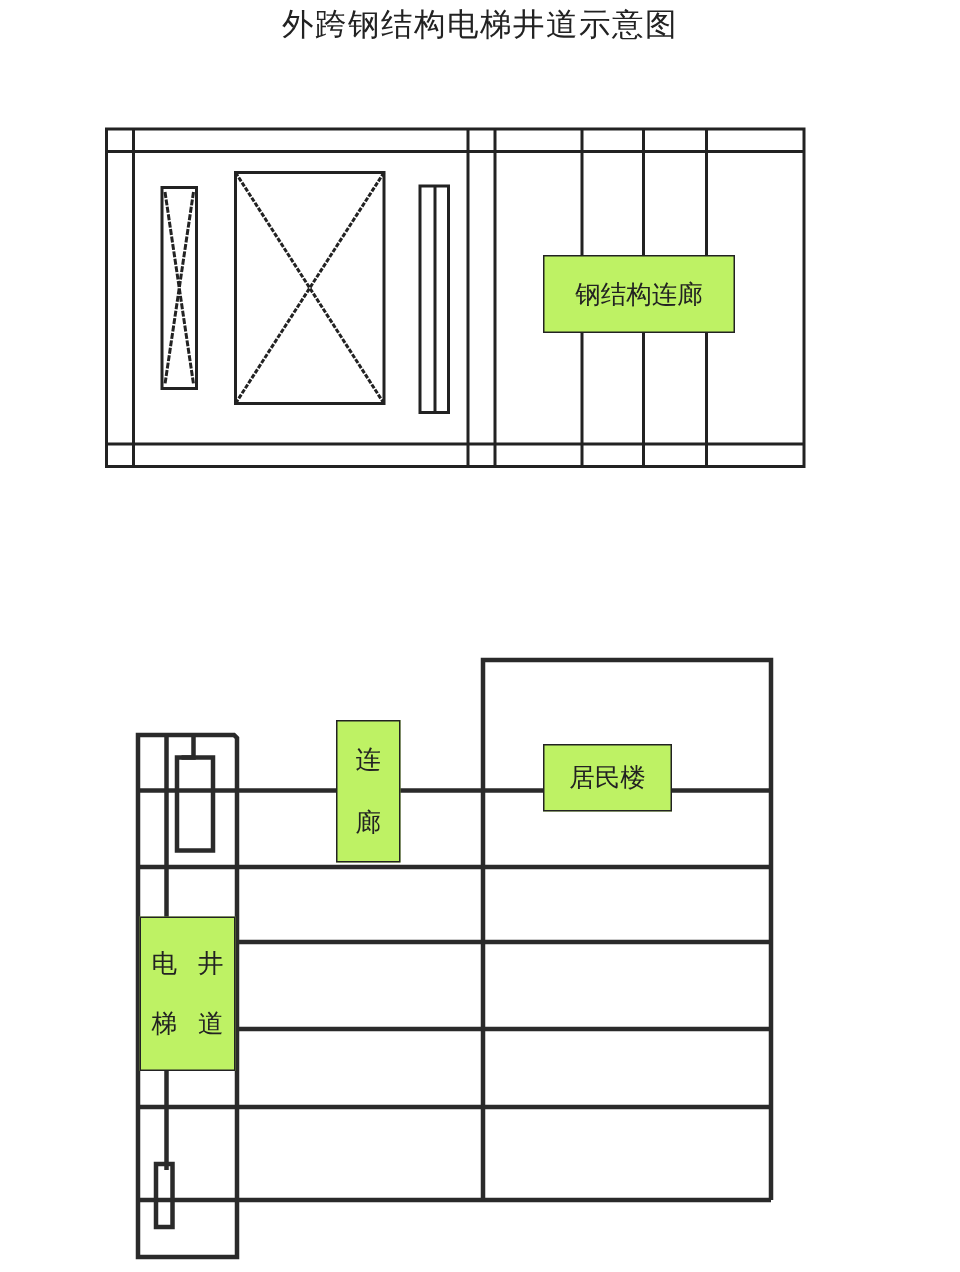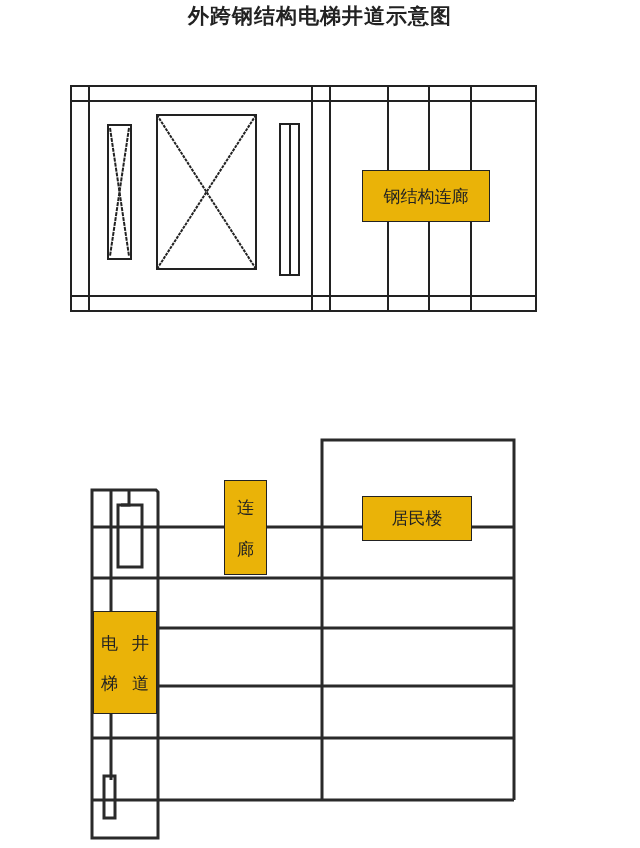--- a/index.html
+++ b/index.html
@@ -1,19 +1,19 @@
 <!DOCTYPE html>
 <html><head>
   <meta charset="utf-8">
   <style>
     html, body { margin: 0; padding: 0; background: #ffffff; }
     body { width: 640px; height: 848px; position: relative; overflow: hidden; font-family: "DejaVu Serif", "Liberation Serif", serif; }
-    .title { position: absolute; left: 0; top: 2px; width: 640px; text-align: center; font-size: 21px; color: #222; letter-spacing: 1px; font-weight: bold; }
+    .title { position: absolute; left: 0; top: 2px; width: 640px; text-align: center; font-size: 21px; color: #222; letter-spacing: 1px; }
     svg.diagram { position: absolute; left: 0; top: 0; }
-    .label-box { position: absolute; background: #eab308; border: 1.5px solid #222; box-sizing: border-box; color: #222; display: flex; align-items: center; justify-content: center; text-align: center; font-size: 17px; }
+    .label-box { position: absolute; background: #bef264; border: 1.5px solid #222; box-sizing: border-box; color: #222; display: flex; align-items: center; justify-content: center; text-align: center; font-size: 17px; }
     .vert { flex-direction: column; line-height: 42px; }
     .vert2 { line-height: 40px; }
   </style>
 </head>
 <body>
 
 <div class="title">外跨钢结构电梯井道示意图</div>
 
 <svg class="diagram" width="640" height="848">
   <g stroke="#222" stroke-width="2" fill="none">
@@ -63,20 +63,20 @@
 
 <div class="label-box" style="left:362px; top:170px; width:128px; height:52px;">
   <span>钢结构连廊</span>
 </div>
 
 <div class="label-box vert" style="left:224px; top:480px; width:43px; height:95px;">
   <span>连</span>
   <span>廊</span>
 </div>
 
-<div class="label-box" style="left:362px; top:496px; width:110px; height:45px;">
+<div class="label-box" style="left:362px; top:496px; width:86px; height:45px;">
   <span>居民楼</span>
 </div>
 
 <div class="label-box vert2" style="left:93px; top:611px; width:64px; height:103px;">
   <span>电梯</span>
   <span>井道</span>
 </div>
 
 </body></html>

